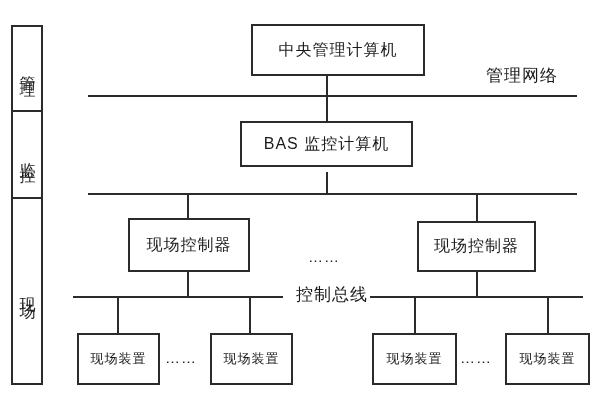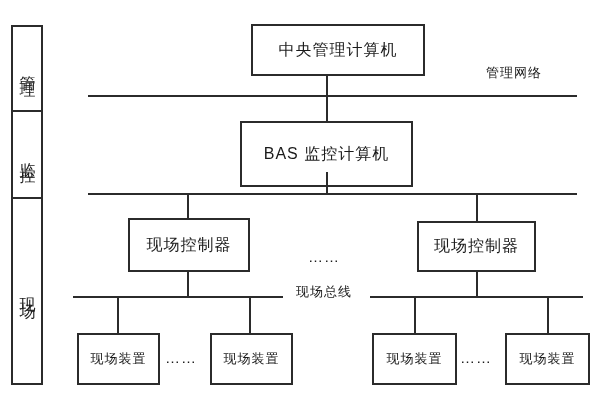--- a/index.html
+++ b/index.html
@@ -22,21 +22,21 @@
     justify-content: center;
     font-size: 16px;
     letter-spacing: 1px;
     white-space: nowrap;
   }
   .node.small { font-size: 13px; }
   .hline { position: absolute; height: 2px; background: #2b2b2b; }
   .vline { position: absolute; width: 2px; background: #2b2b2b; }
   .bus-label {
     position: absolute;
-    font-size: 13px;
+    font-size: 17px;
     letter-spacing: 1px;
     white-space: nowrap;
   }
   .dots {
     position: absolute;
     font-size: 15px;
     letter-spacing: 1px;
     white-space: nowrap;
   }
   .sidebar {
@@ -70,21 +70,21 @@
 <div class="canvas">
 
   <div class="sidebar">
     <div class="sidebar-section s1">管理</div>
     <div class="sidebar-section s2">监控</div>
     <div class="sidebar-section s3">现场</div>
   </div>
 
   <div class="node" style="left:243px; top:24px; width:174px; height:52px;margin-left:8px;">中央管理计算机</div>
 
-  <div class="node" style="left:240px; top:121px; width:173px; height:66px;">BAS 监控计算机</div>
+  <div class="node" style="left:240px; top:121px; width:173px; height:46px;">BAS 监控计算机</div>
 
   <div class="node" style="left:128px; top:218px; width:122px; height:54px;">现场控制器</div>
 
   <div class="node" style="left:417px; top:221px; width:119px; height:51px;">现场控制器</div>
 
   <div class="node small" style="left:77px; top:333px; width:83px; height:52px;">现场装置</div>
 
   <div class="node small" style="left:210px; top:333px; width:83px; height:52px;">现场装置</div>
 
   <div class="node small" style="left:372px; top:333px; width:85px; height:52px;">现场装置</div>
@@ -102,19 +102,19 @@
   <div class="vline" style="left:187px; top:195px; height:23px;"></div>
   <div class="vline" style="left:476px; top:195px; height:26px;"></div>
   <div class="vline" style="left:187px; top:272px; height:24px;"></div>
   <div class="vline" style="left:476px; top:272px; height:24px;"></div>
   <div class="vline" style="left:117px; top:298px; height:35px;"></div>
   <div class="vline" style="left:249px; top:298px; height:35px;"></div>
   <div class="vline" style="left:414px; top:298px; height:35px;"></div>
   <div class="vline" style="left:547px; top:298px; height:35px;"></div>
 
   <div class="bus-label" style="left:486px; top:64px;">管理网络</div>
-  <div class="bus-label" style="left:296px; top:283px;">现场总线</div>
+  <div class="bus-label" style="left:296px; top:283px;">控制总线</div>
 
   <div class="dots" style="left:308px; top:248px;">……</div>
   <div class="dots" style="left:165px; top:349px;">……</div>
   <div class="dots" style="left:460px; top:349px;">……</div>
 
 </div>
 
 </body></html>

